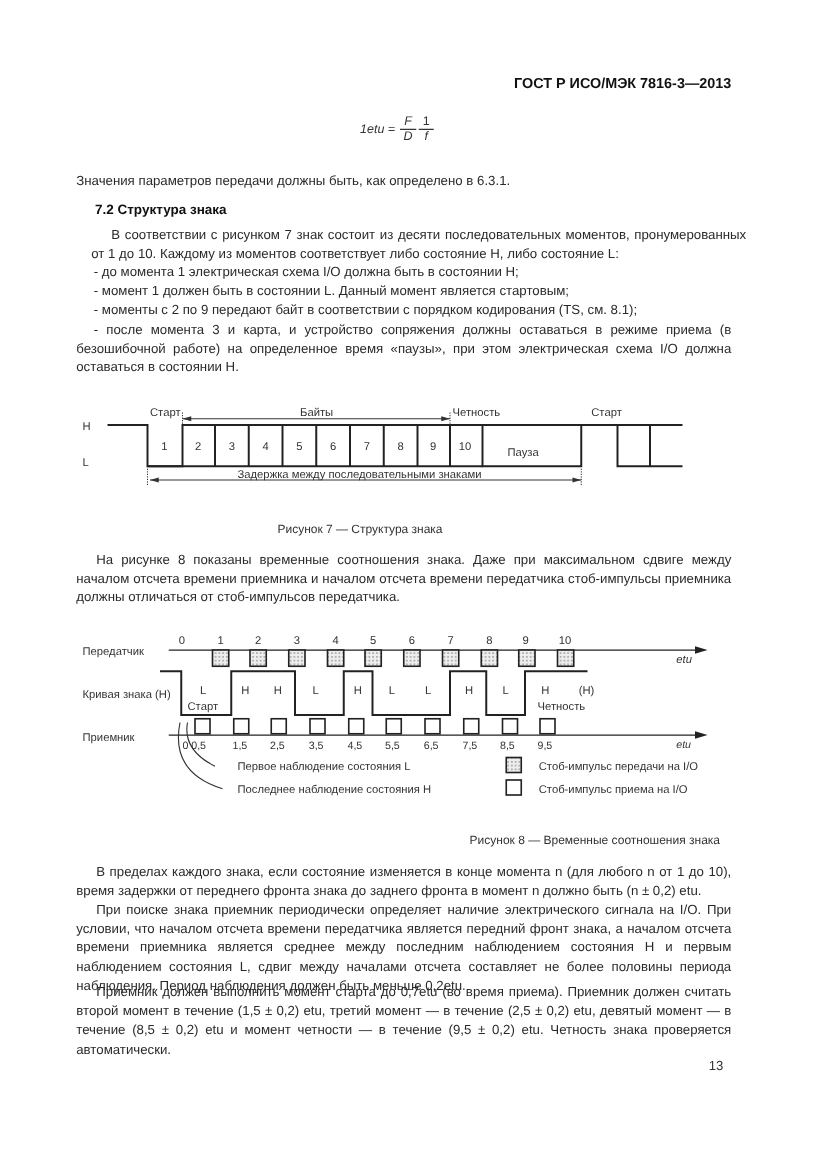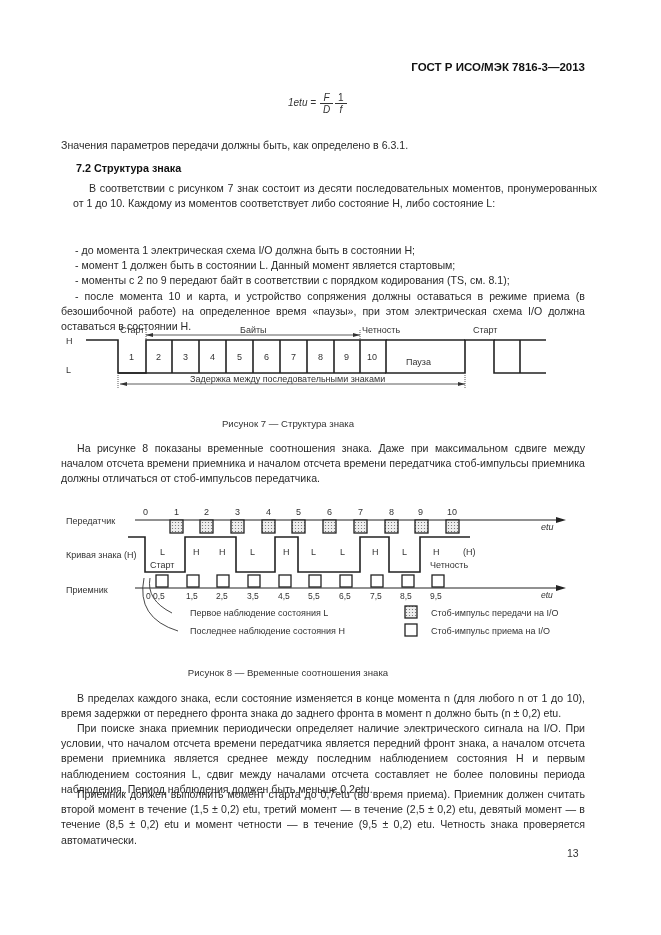--- a/index.html
+++ b/index.html
@@ -33,25 +33,25 @@
     <span class="num" style="font-style:normal">1</span>
     <span>f</span>
   </span>
 </div>
 
 <div class="abs p" style="top:138px;">Значения параметров передачи должны быть, как определено в 6.3.1.</div>
 
 <div class="abs h72">7.2  Структура знака</div>
 
 <div class="abs p ind" style="top:181px;margin-left:12px;">В соответствии с рисунком 7 знак состоит из десяти последовательных моментов, пронумерованных от 1 до 10. Каждому из моментов соответствует либо состояние H, либо состояние L:</div>
-<div class="abs p" style="top:211px;margin-top:32px;">
+<div class="abs p" style="top:211px;">
   <div class="li">- до момента 1 электрическая схема I/O должна быть в состоянии H;</div>
   <div class="li">- момент 1 должен быть в состоянии L. Данный момент является стартовым;</div>
   <div class="li">- моменты с 2 по 9 передают байт в соответствии с порядком кодирования (TS, см. 8.1);</div>
-  <div class="li">- после момента 10 и карта, и устройство сопряжения должны оставаться в режиме приема (в безошибочной работе) на определенное время «паузы», при этом электрическая схема I/O должна оставаться в состоянии H.</div>
+  <div class="li">- после момента 3 и карта, и устройство сопряжения должны оставаться в режиме приема (в безошибочной работе) на определенное время «паузы», при этом электрическая схема I/O должна оставаться в состоянии H.</div>
 </div>
 
 <svg class="abs" style="left:0;top:315px" width="661" height="90">
   <g stroke="#222" stroke-width="1.6" fill="none">
     <polyline points="86,25 118,25 118,58 146,58 146,25 386,25 386,58 465,58 465,25 494,25 494,58 546,58"></polyline>
     <polyline points="386,25 465,25"></polyline>
     <line x1="118" y1="58" x2="386" y2="58"></line>
     <line x1="172" y1="25" x2="172" y2="58"></line>
       <line x1="199" y1="25" x2="199" y2="58"></line>
     <line x1="226" y1="25" x2="226" y2="58"></line>
@@ -190,19 +190,19 @@
   <path d="M144,78 Q136,118 178,131" fill="none" stroke="#333" stroke-width="0.9"></path>
   <g font-size="9" fill="#333">
     <text x="190" y="116">Первое наблюдение состояния L</text>
     <text x="190" y="134">Последнее наблюдение состояния H</text>
     <text x="431" y="116">Стоб-импульс передачи на I/O</text>
     <text x="431" y="134">Стоб-импульс приема на I/O</text>
   </g>
   <rect x="405" y="106" width="12" height="12" fill="url(#dots)" stroke="#222" stroke-width="1.3"></rect>
   <rect x="405" y="124" width="12" height="12" fill="#fff" stroke="#222" stroke-width="1.3"></rect>
 </svg>
-<div class="abs cap" style="top:667px;">Рисунок 8 — Временные соотношения знака</div>
+<div class="abs cap" style="top:667px;text-align:right;">Рисунок 8 — Временные соотношения знака</div>
 
 <div class="abs p ind" style="top:691px;">В пределах каждого знака, если состояние изменяется в конце момента n (для любого n от 1 до 10), время задержки от переднего фронта знака до заднего фронта в момент n должно быть (n ± 0,2) etu.</div>
 <div class="abs p ind" style="top:721px;">При поиске знака приемник периодически определяет наличие электрического сигнала на I/O. При условии, что началом отсчета времени передатчика является передний фронт знака, а началом отсчета времени приемника является среднее между последним наблюдением состояния H и первым наблюдением состояния L, сдвиг между началами отсчета составляет не более половины периода наблюдения. Период наблюдения должен быть меньше 0,2etu.</div>
 <div class="abs p ind" style="top:787px;">Приемник должен выполнить момент старта до 0,7etu (во время приема). Приемник должен считать второй момент в течение (1,5 ± 0,2) etu, третий момент — в течение (2,5 ± 0,2) etu, девятый момент — в течение (8,5 ± 0,2) etu и момент четности — в течение (9,5 ± 0,2) etu. Четность знака проверяется автоматически.</div>
 
 <div class="abs pgnum">13</div>
 
 </body></html>

